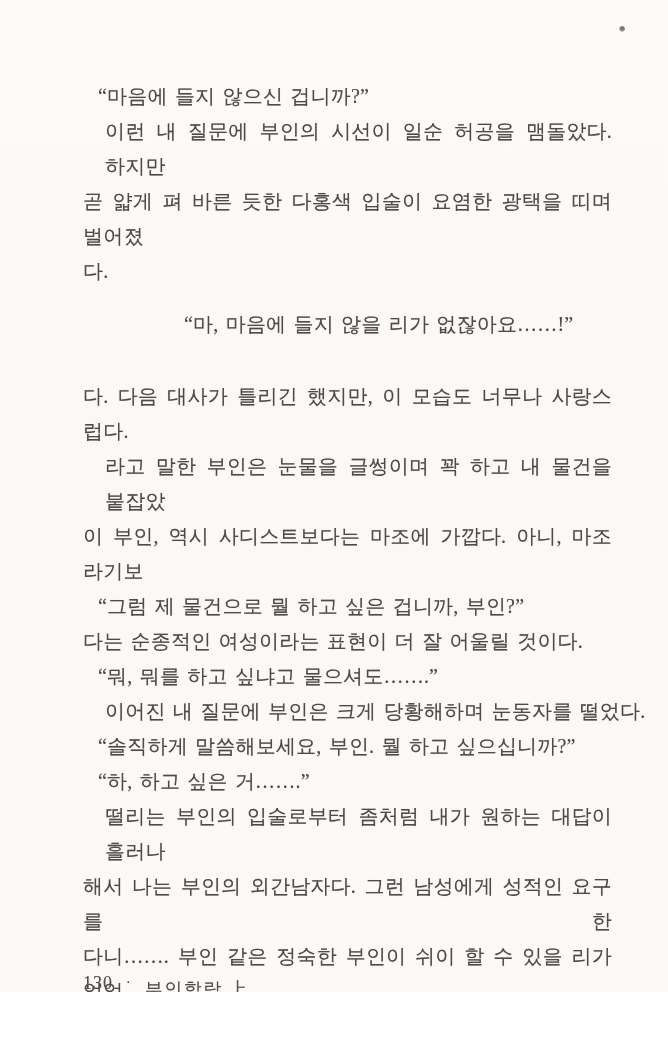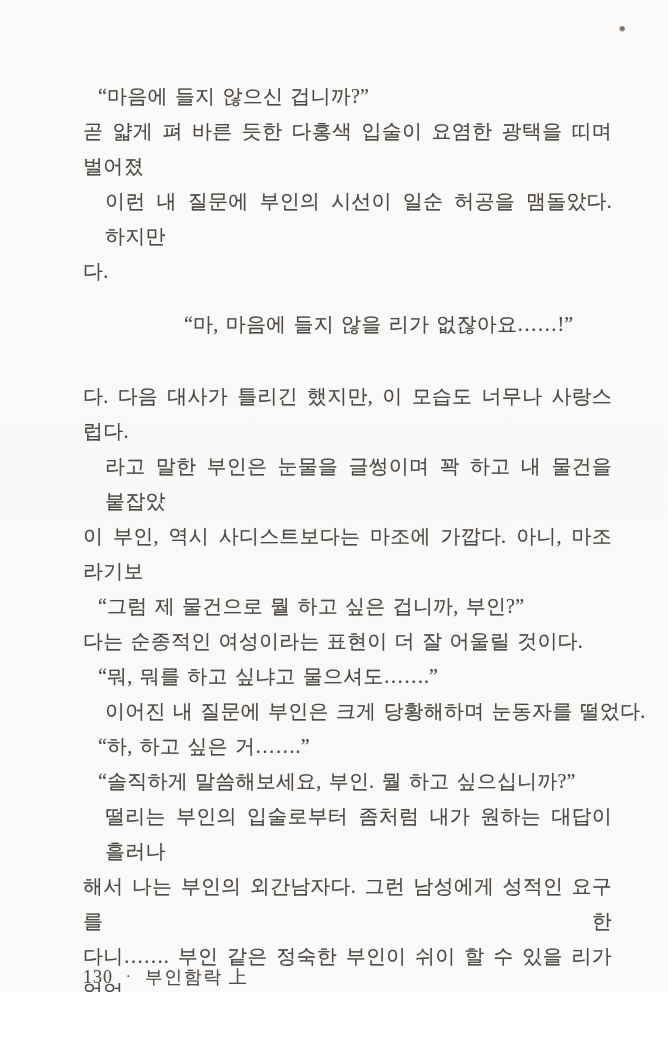--- a/index.html
+++ b/index.html
@@ -56,55 +56,55 @@
     color: #504d4a;
     text-shadow: 0 0 0.7px rgba(84, 80, 76, 0.4);
     display: flex;
     align-items: center;
   }
   .footer .num { letter-spacing: 1px; }
   .footer .dot {
     font-size: 14px;
     margin: 0 14px 0 13px;
   }
-  .footer .title { letter-spacing: 1.5px; }
+  .footer .title { letter-spacing: 1.5px; margin-top: 12px; }
   .speck {
     position: absolute;
     left: 619px;
     top: 26px;
     width: 6px;
     height: 6px;
     border-radius: 50%;
     background: radial-gradient(circle at 55% 40%, #6a645f 0%, #8f8982 45%, rgba(190,185,180,0.35) 75%, rgba(255,255,255,0) 100%);
   }
 </style>
 </head>
 <body>
 
 <div class="page">
 
   <div class="speck"></div>
 
   <div class="text-block">
     <div class="ln dialog">“마음에 들지 않으신 겁니까?”</div>
+    <div class="ln indent just">이런 내 질문에 부인의 시선이 일순 허공을 맴돌았다. 하지만</div>
     <div class="ln just">곧 얇게 펴 바른 듯한 다홍색 입술이 요염한 광택을 띠며 벌어졌</div>
-    <div class="ln indent just">이런 내 질문에 부인의 시선이 일순 허공을 맴돌았다. 하지만</div>
     <div class="ln">다.</div>
 
     <div class="ln special">“마, 마음에 들지 않을 리가 없잖아요……!”</div>
 
     <div class="ln just">다. 다음 대사가 틀리긴 했지만, 이 모습도 너무나 사랑스럽다.</div>
     <div class="ln indent just">라고 말한 부인은 눈물을 글썽이며 꽉 하고 내 물건을 붙잡았</div>
     <div class="ln just">이 부인, 역시 사디스트보다는 마조에 가깝다. 아니, 마조라기보</div>
     <div class="ln dialog">“그럼 제 물건으로 뭘 하고 싶은 겁니까, 부인?”</div>
     <div class="ln">다는 순종적인 여성이라는 표현이 더 잘 어울릴 것이다.</div>
     <div class="ln dialog">“뭐, 뭐를 하고 싶냐고 물으셔도…….”</div>
     <div class="ln indent">이어진 내 질문에 부인은 크게 당황해하며 눈동자를 떨었다.</div>
+    <div class="ln dialog">“솔직하게 말씀해보세요, 부인. 뭘 하고 싶으십니까?”</div>
     <div class="ln dialog">“하, 하고 싶은 거…….”</div>
-    <div class="ln dialog">“솔직하게 말씀해보세요, 부인. 뭘 하고 싶으십니까?”</div>
     <div class="ln indent just">떨리는 부인의 입술로부터 좀처럼 내가 원하는 대답이 흘러나</div>
     <div class="ln just">해서 나는 부인의 외간남자다. 그런 남성에게 성적인 요구를 한</div>
     <div class="ln just">다니……. 부인 같은 정숙한 부인이 쉬이 할 수 있을 리가 없었</div>
 
   </div>
 
   <div class="footer">
     <span class="num">130</span>
     <span class="dot">·</span>
     <span class="title">부인함락 上</span>

